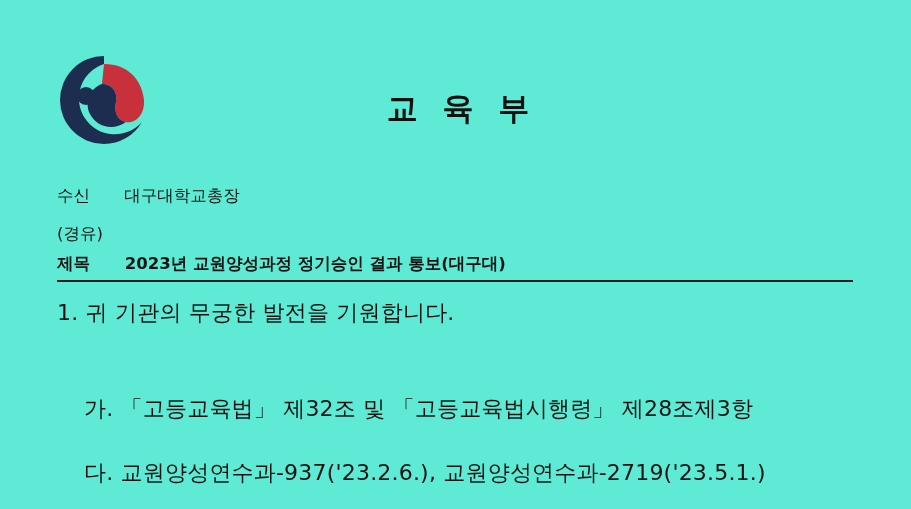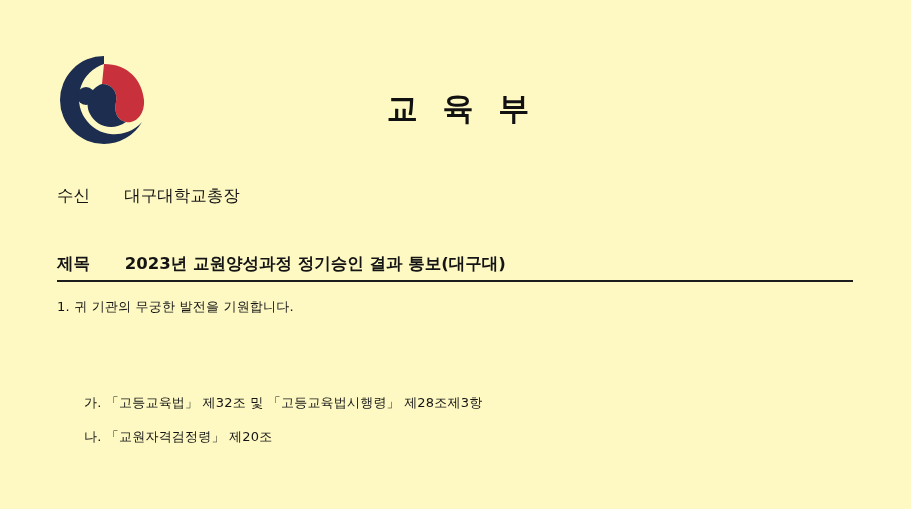--- a/index.html
+++ b/index.html
@@ -8,21 +8,21 @@
     background: #ffffff;
   }
   body {
     font-family: "DejaVu Sans", "Liberation Sans", sans-serif;
     color: #111111;
   }
   #page {
     position: relative;
     width: 911px;
     height: 509px;
-    background: #fef9c3;
+    background: #5eead4;
     overflow: hidden;
   }
 
   
   #emblem {
     position: absolute;
     left: 56px;
     top: 52px;
     width: 96px;
     height: 96px;
@@ -70,21 +70,21 @@
     left: 57px;
     top: 280px;
     width: 796px;
     height: 2px;
     background: #1d1d1d;
   }
 
   
   .body-line {
     position: absolute;
-    font-size: 13px;
+    font-size: 22px;
     color: #141414;
     white-space: nowrap;
     letter-spacing: 0.2px;
   }
   #body-1 { left: 57px;  top: 298px; }
   #body-2 { left: 57px;  top: 357px; }
   #body-2a { left: 84px; top: 394px; text-align: right; }
   #body-2b { left: 84px; top: 428px; }
   #body-2c { left: 84px; top: 458px; }
 </style>
@@ -109,25 +109,29 @@
     </svg>
   </div>
 
   <div id="doc-title">교 육 부</div>
 
   <div class="field-row" id="row-recipient">
     <span class="field-label">수신</span>
     <span class="field-value">대구대학교총장</span>
   </div>
 
+  <div class="field-row" id="row-via">
+    <span class="field-label">(경유)</span>
+    <span class="field-value"></span>
+  </div>
 
   <div class="field-row" id="row-subject">
     <span class="field-label">제목</span>
     <span class="field-value">2023년 교원양성과정 정기승인 결과 통보(대구대)</span>
   </div>
 
   <div id="subject-rule"></div>
 
   <div class="body-line" id="body-1">1. 귀 기관의 무궁한 발전을 기원합니다.</div>
   <div class="body-line" id="body-2a">가. 「고등교육법」 제32조 및 「고등교육법시행령」 제28조제3항</div>
-  <div class="body-line" id="body-2b">나. 「교원자격검정령」 제20조</div>
+  <div class="body-line" id="body-2c">다. 교원양성연수과-937('23.2.6.), 교원양성연수과-2719('23.5.1.)</div>
 
 </div>
 
 </body></html>

